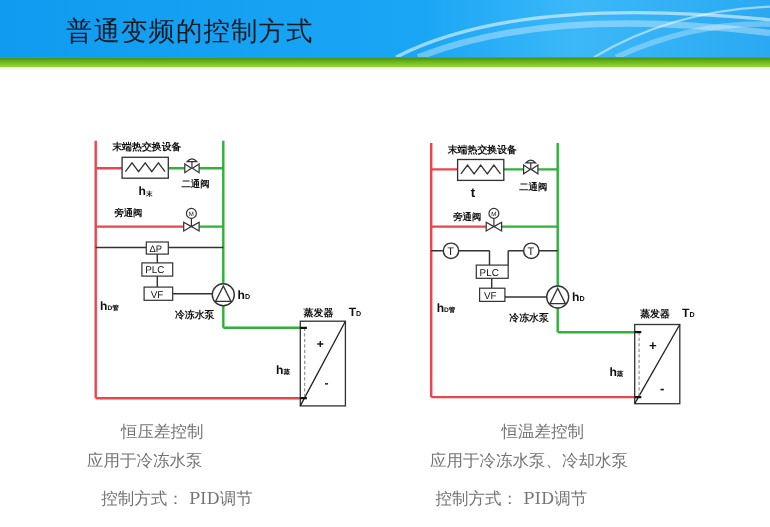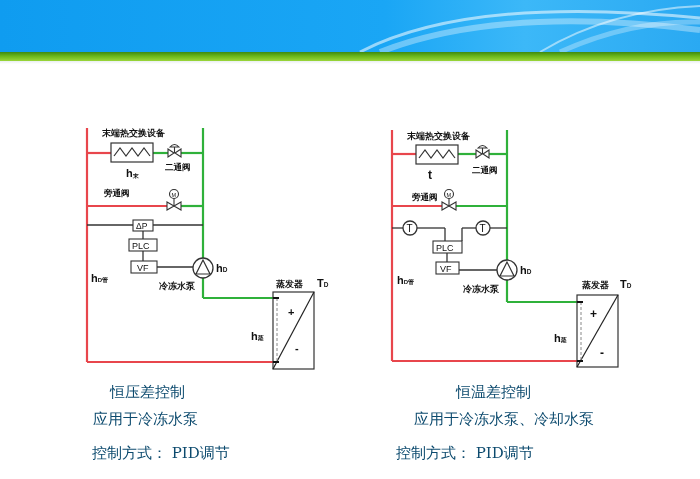--- a/index.html
+++ b/index.html
@@ -6,32 +6,33 @@
   body { width: 700px; height: 479px; background: #ffffff; position: relative; overflow: hidden; font-family: "DejaVu Sans", sans-serif; }
   .header { position: absolute; left: 0; top: 0; width: 700px; height: 52px;
     background: linear-gradient(90deg, #0f9cf0 0%, #1aa6f5 55%, #3cb8f8 75%, #2aa9f2 100%); overflow: hidden; }
   .header svg { position: absolute; left: 0; top: 0; }
   .header-bar { position: absolute; left: 0; top: 52px; width: 700px; height: 9px;
     background: linear-gradient(180deg, #3f8a10 0%, #6ab61a 45%, #9ad63a 100%); }
   .header-shadow { position: absolute; left: 0; top: 61px; width: 700px; height: 3px; background: linear-gradient(180deg, #e8eef0, #ffffff); }
   .title { position: absolute; left: 60px; top: 12px; font-family: "DejaVu Serif", serif; font-size: 24px; color: #101820; letter-spacing: 1px; }
   .diagram { position: absolute; top: 120px; text-align: center; }
   .diagram svg text { font-family: "Liberation Sans", sans-serif; }
-  .cap { position: absolute; font-family: "DejaVu Serif", serif; font-size: 15px; color: #0c4a6e; white-space: nowrap; }
+  .cap { position: absolute; font-family: "DejaVu Serif", serif; font-size: 15px; color: #737373; white-space: nowrap; }
 </style>
 </head>
 <body>
 
 <div class="header">
   <svg width="700" height="52">
     <path d="M360 52 Q 470 -5 700 18" stroke="rgba(255,255,255,0.55)" stroke-width="3" fill="none"></path>
     <path d="M380 52 Q 500 5 700 30" stroke="rgba(255,255,255,0.35)" stroke-width="6" fill="none"></path>
     <path d="M540 52 Q 610 10 700 6" stroke="rgba(255,255,255,0.5)" stroke-width="2" fill="none"></path>
     <path d="M560 52 Q 630 20 700 22" stroke="rgba(255,255,255,0.3)" stroke-width="5" fill="none"></path>
   </svg>
+  <div class="title">普通变频的控制方式</div>
 </div>
 <div class="header-bar"></div>
 <div class="header-shadow"></div>
 
 <div class="diagram" style="left:80px;">
   <svg width="260" height="255" viewBox="0 0 260 255">
 
     <g stroke="#e8464c" stroke-width="2.2" fill="none">
       <line x1="7" y1="8" x2="7" y2="242"></line>
       <line x1="7" y1="33" x2="31" y2="33"></line>
@@ -184,18 +185,18 @@
       <line x1="197" y1="182" x2="203" y2="182" stroke="#111" stroke-width="2"></line>
       <line x1="197" y1="241" x2="203" y2="241" stroke="#111" stroke-width="2"></line>
     </g>
     <text x="210" y="198" font-size="12" font-weight="bold" fill="#111">+</text>
     <text x="220" y="237" font-size="12" font-weight="bold" fill="#111">-</text>
     <text x="174" y="222" font-size="11" font-weight="bold" fill="#111"><tspan>h</tspan><tspan font-size="6">蒸</tspan></text>
   </svg>
 </div>
 
 <div class="cap" style="left:110px; top:383px;">恒压差控制</div>
-<div class="cap" style="left:93px; top:410px;font-family:Liberation Serif, serif;">应用于冷冻水泵</div>
+<div class="cap" style="left:79px; top:410px;font-family:Liberation Serif, serif;">应用于冷冻水泵</div>
 <div class="cap" style="left:92px; top:444px;">控制方式：  PID调节</div>
 
 <div class="cap" style="left:456px; top:383px;">恒温差控制</div>
-<div class="cap" style="left:414px; top:410px;">应用于冷冻水泵、冷却水泵</div>
+<div class="cap" style="left:391px; top:410px;">应用于冷冻水泵、冷却水泵</div>
 <div class="cap" style="left:396px; top:444px;">控制方式：  PID调节</div>
 
 </body></html>

